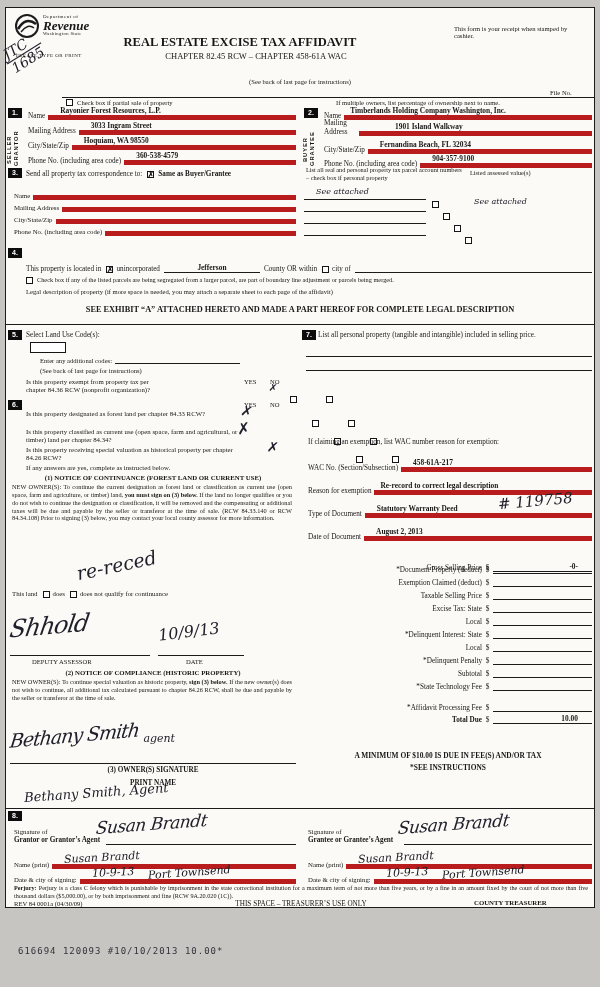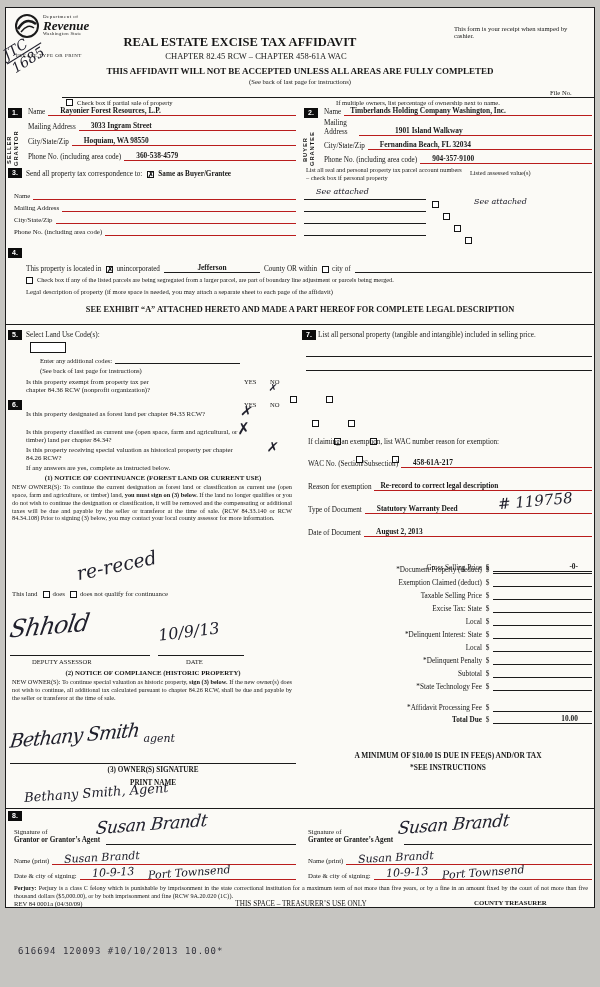--- a/index.html
+++ b/index.html
@@ -24,21 +24,21 @@
         text-align:center; }
   .hl { border-top:1px solid #1b1b1b; height:0; }
   .ln { border-bottom:1px solid #1b1b1b; }
   .cb { display:inline-block; width:7px; height:7px; border:1px solid #151515;
         background:#fff; position:relative; flex:none; vertical-align:-1px; }
   .cbx{ position:absolute; left:-0.5px; top:-1.5px; font-size:7.5px; line-height:1; font-weight:bold; }
   .vlab{ position:absolute; transform:rotate(-90deg); transform-origin:0 100%;
          font-family:"Liberation Sans",sans-serif; font-size:5.8px; font-weight:bold;
          letter-spacing:.9px; white-space:nowrap; }
   .frow{ display:flex; align-items:flex-end; }
-  .ulv { flex:1; border-bottom:1px solid #b91c1c; font-weight:bold; font-size:7.4px;
+  .ulv { flex:1; border-bottom:5px solid #b91c1c; font-weight:bold; font-size:7.4px;
          padding-left:12px; white-space:nowrap; margin-left:3px; }
   .hw  { font-family:"DejaVu Serif",serif; font-style:italic; color:#20202c; font-weight:normal; }
   .hwx { position:absolute; font-family:"DejaVu Sans",sans-serif; color:#22222e; font-weight:bold; line-height:1; }
   .mrow{ position:absolute; left:298px; width:288px; display:flex; align-items:flex-end; font-size:7.2px; }
   .mlab{ width:178px; text-align:right; flex:none; }
   .mdol{ width:11px; text-align:center; flex:none; }
   .mval{ flex:1; border-bottom:1px solid #1b1b1b; text-align:right; padding-right:14px;
          font-weight:bold; font-size:7.4px; min-height:8px; }
   .stamp{ font-family:"DejaVu Sans Mono",monospace; font-size:9px; letter-spacing:1px; color:#33333c; }
   .logoname{ font-size:13px; font-weight:bold; font-style:italic; line-height:1; }
@@ -65,21 +65,20 @@
   <div class="abs" style="left:37px; top:6px; line-height:1;">
     <div class="f5">Department of</div>
     <div class="logoname">Revenue</div>
     <div style="font-size:4.6px; letter-spacing:.4px;">Washington State</div>
   </div>
   <div class="abs f5" style="left:10px; top:45px;">PLEASE TYPE OR PRINT</div>
 
   <div class="abs ctr b" style="left:0; top:27px; width:468px; font-size:12.5px;">REAL ESTATE EXCISE TAX AFFIDAVIT</div>
   <div class="abs ctr" style="left:0; top:43px; width:500px; font-size:8.5px;">CHAPTER 82.45 RCW – CHAPTER 458-61A WAC</div>
   <div class="abs f65" style="left:448px; top:17px; width:128px;">This form is your receipt when stamped by cashier.</div>
-  <div class="abs ctr b" style="left:0; top:58px; width:588px; font-size:9px;">THIS AFFIDAVIT WILL NOT BE ACCEPTED UNLESS ALL AREAS ARE FULLY COMPLETED</div>
   <div class="abs ctr f65" style="left:0; top:70px; width:588px;">(See back of last page for instructions)</div>
   <div class="abs f65" style="left:544px; top:81px;">File No.</div>
   <div class="abs hl" style="left:56px; top:89px; width:532px;"></div>
 
   <div class="abs frow f65" style="left:60px; top:91px;">
     <span class="cb"></span>
     <span style="margin-left:4px;">Check box if partial sale of property</span>
   </div>
   <div class="abs f65" style="left:330px; top:91px;">If multiple owners, list percentage of ownership next to name.</div>
 

